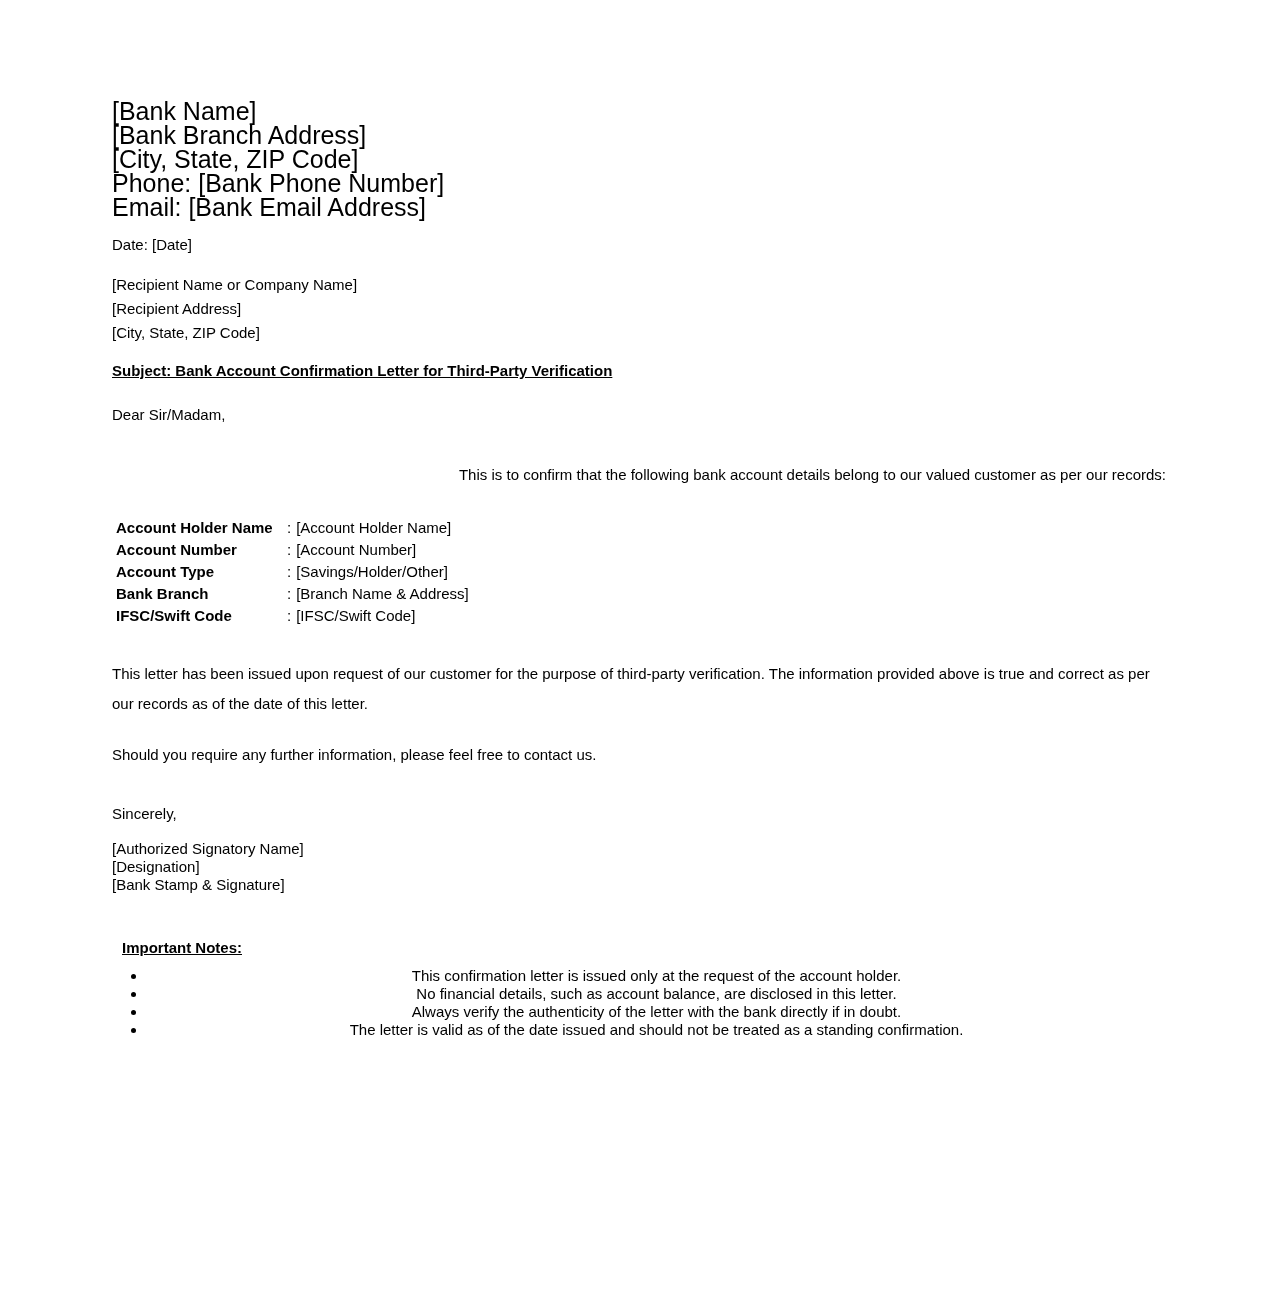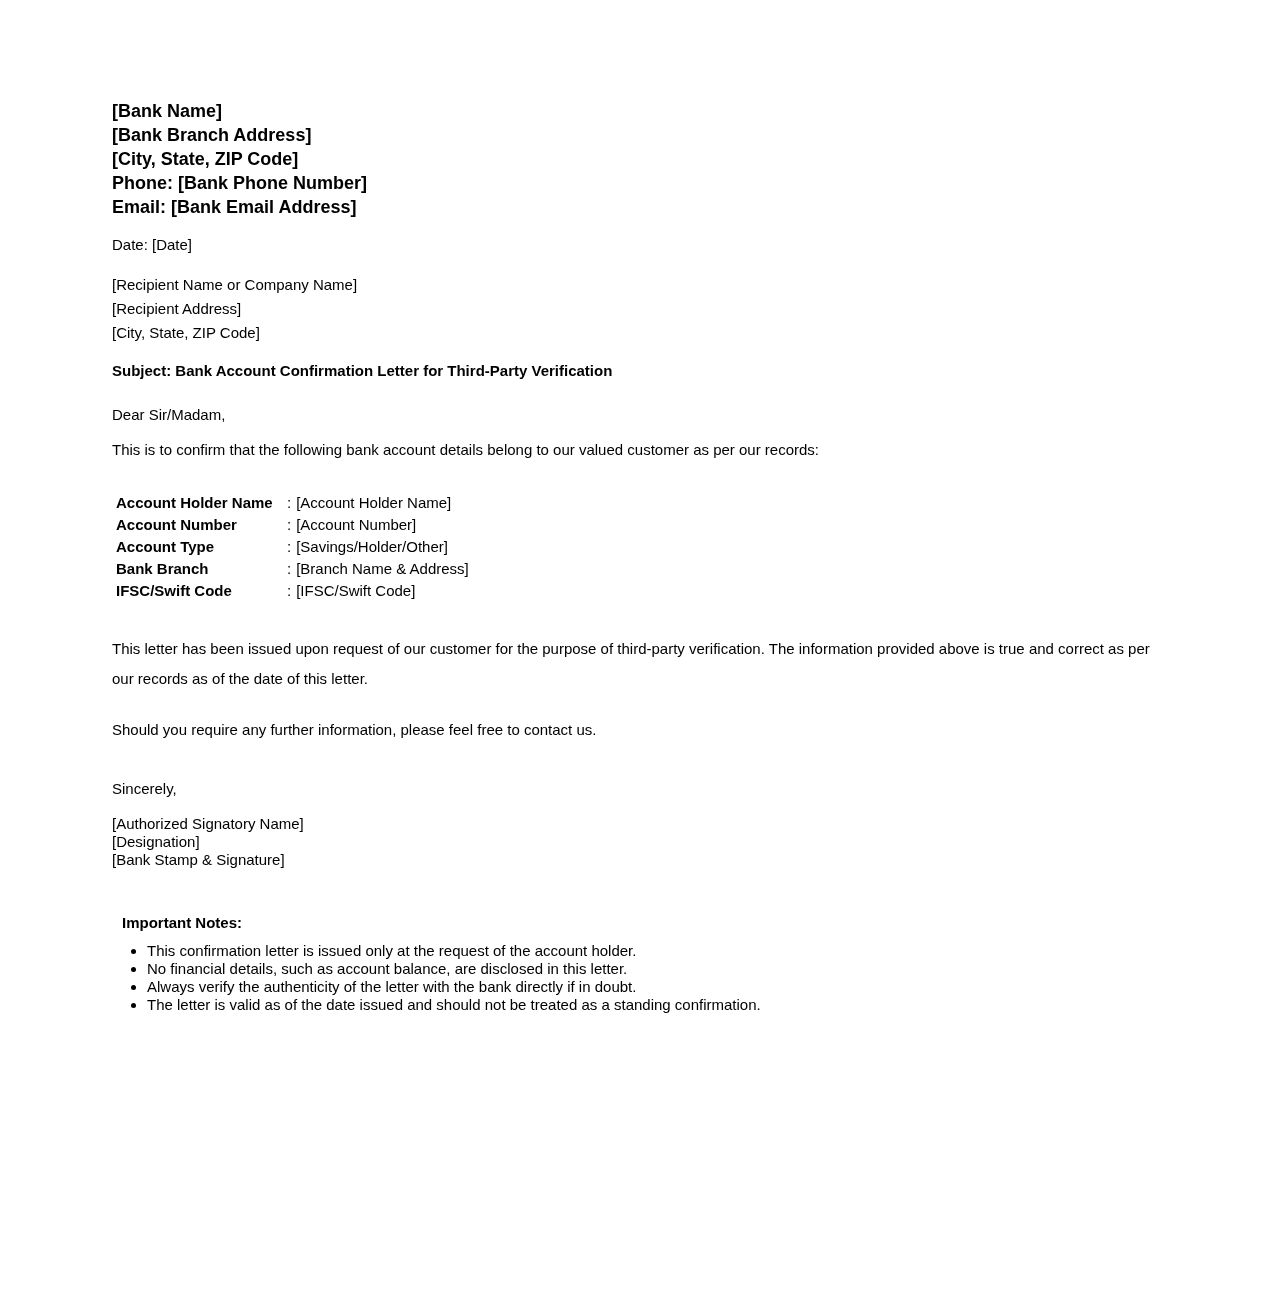--- a/index.html
+++ b/index.html
@@ -16,49 +16,51 @@
     width: 1278px;
     height: 1300px;
     background: #ffffff;
   }
   .content {
     padding: 99px 112px 0 112px;
     font-size: 15px;
   }
 
   .bank-header {
-    font-size: 18px;
-    font-weight: bold;
+    font-size: 25px;
+    font-weight: normal;
     line-height: 24px;
   }
 
   .date-line {
     margin-top: 16px;
     line-height: 20px;
   }
 
   .to-block {
     margin-top: 18px;
     line-height: 24px;
   }
 
   .subject {
     margin-top: 16px;
     font-weight: bold;
+    text-decoration: underline;
     line-height: 20px;
   }
 
   .greeting {
     margin-top: 24px;
     line-height: 20px;
   }
 
   .intro {
-    margin-top: 15px;
+    margin-top: 40px;
     line-height: 20px;
+    text-align: right;
   }
 
   .account-table {
     margin-top: 32px;
     padding-left: 4px;
   }
   .acct-row {
     display: flex;
     line-height: 22px;
   }
@@ -92,25 +94,27 @@
     line-height: 18px;
   }
 
   .notes {
     margin-top: 45px;
     padding-left: 10px;
   }
   .notes-heading {
     font-weight: bold;
     line-height: 18px;
+    text-decoration: underline;
   }
   .notes ul {
     margin-top: 10px;
     padding-left: 25px;
     list-style: disc;
+    text-align: center;
   }
   .notes li {
     line-height: 18px;
   }
 </style>
 </head>
 <body>
 
 <div class="page">
   <div class="content">

